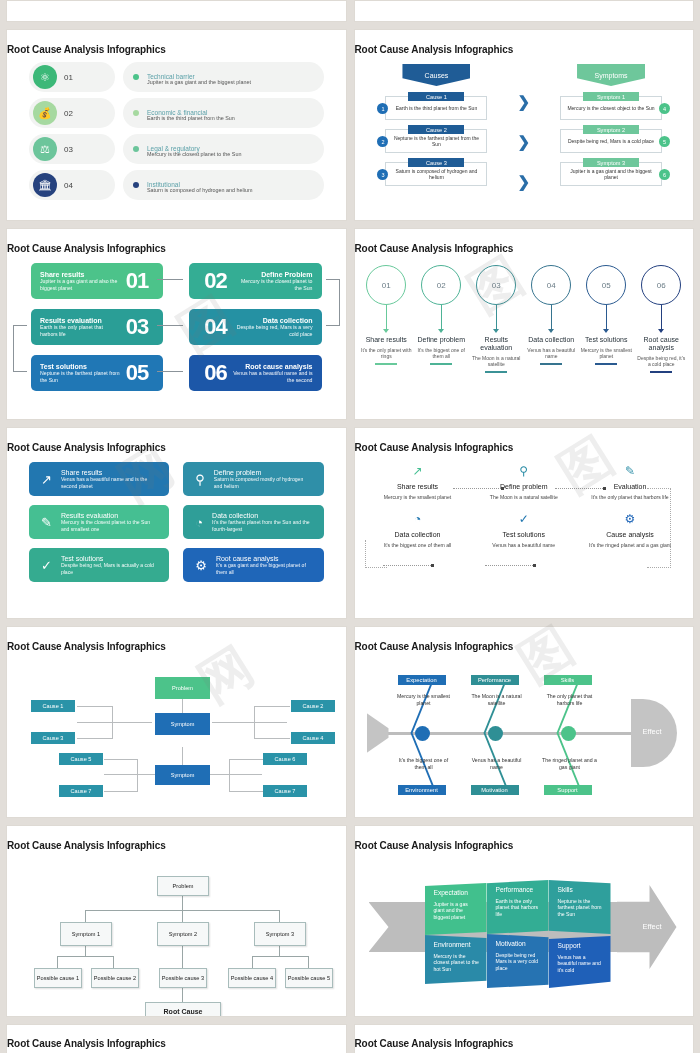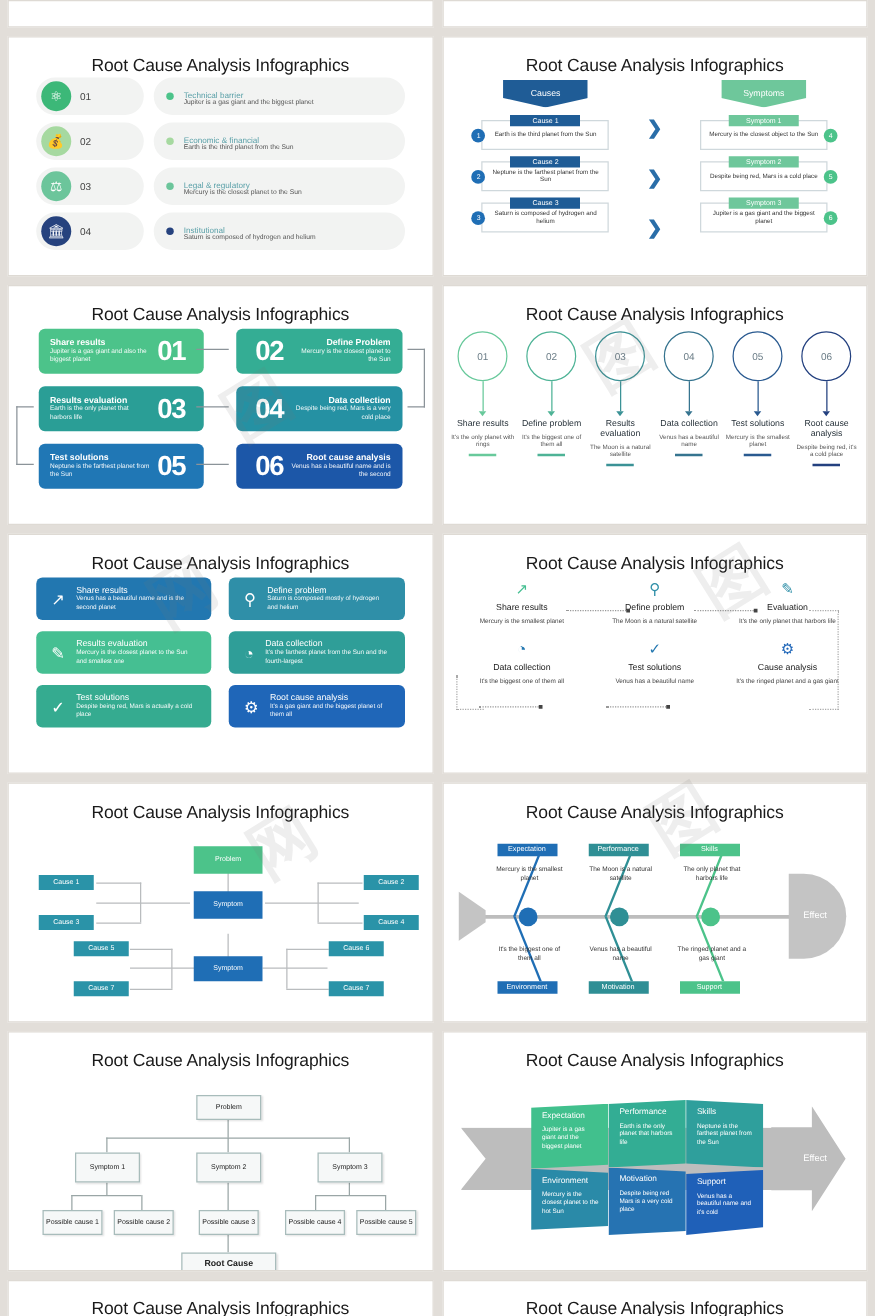--- a/index.html
+++ b/index.html
@@ -19,23 +19,23 @@
   .slide{
     background:#ffffff;
     border:1px solid #dedad4;
     height:192px;
     position:relative;
     overflow:hidden;
   }
   .slide.partial-top{ height:22px; }
   .slide.partial-bottom{ height:36px; }
   .title{
-    text-align:center;
-    font-weight:normal;
-    font-size:14px;
+    text-align:left;
+    font-weight:bold;
+    font-size:10px;
     color:#1a1a1a;
     letter-spacing:-.1px;
     padding-top:14px;
   }
   .partial-bottom .title{ padding-top:13px; }
   .stage{ position:absolute; left:0; right:0; top:32px; bottom:6px; }
 
   
   .wm{
     position:absolute; inset:0; pointer-events:none; z-index:6;

